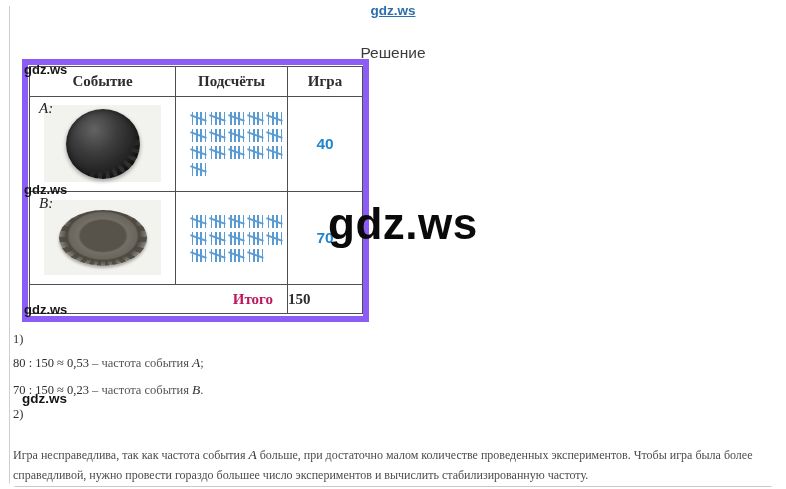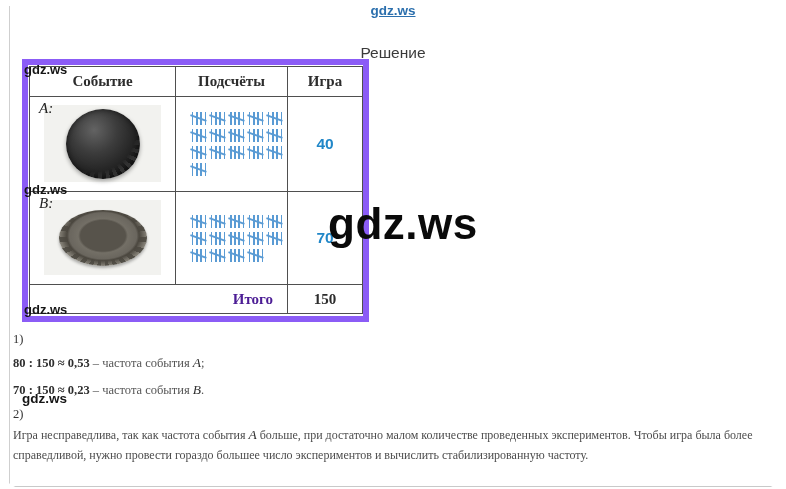--- a/index.html
+++ b/index.html
@@ -49,28 +49,28 @@
   .tally-cell{vertical-align:middle;padding-left:16px;}
   .tally-area{display:flex;flex-direction:column;gap:4px;}
   .tally-row{height:13px;line-height:0;white-space:nowrap;}
   .tally{display:inline-block;width:14px;height:13px;position:relative;margin-right:5px;
      background:repeating-linear-gradient(90deg,var(--tally) 0 1.5px,transparent 1.5px 4.2px);}
   .tally::after{content:"";position:absolute;left:-2px;right:-1px;top:5px;height:1.5px;
      background:var(--tally);transform:rotate(20deg);}
   .total-cell{text-align:center;vertical-align:middle;
      font:700 15.5px "Liberation Sans",sans-serif;color:var(--accent);}
   .itogo-cell{text-align:right;height:29px;padding-right:14px;
-     font:700 15px "Liberation Serif",serif;color:#4c1d95;}
-  .grand-total{text-align:center;font:600 15px "Liberation Serif",serif;color:#2d2d2d;}
+     font:700 15px "Liberation Serif",serif;color:#be185d;}
+  .grand-total{text-align:left;font:600 15px "Liberation Serif",serif;color:#2d2d2d;}
   
   .part-label{position:absolute;font:12.5px "Liberation Serif",serif;color:#333;}
   .formula{position:absolute;left:13px;font:12.5px "Liberation Serif",serif;color:#555;}
-  .expr{font-weight:700;color:#2e2e2e;}
+  .expr{font-weight:400;color:#2e2e2e;}
   .var{font-style:italic;font-size:13.5px;color:#2e2e2e;}
-  .para{position:absolute;left:13px;top:424px;width:757px;
+  .para{position:absolute;left:13px;top:444px;width:757px;
         font:12px "Liberation Serif",serif;color:#4c4c4c;line-height:1.6;}
 </style>
 </head>
 <body>
 
 <div class="page">
 
   <div class="frame"></div>
 
   <a class="wm-top">gdz.ws</a>

